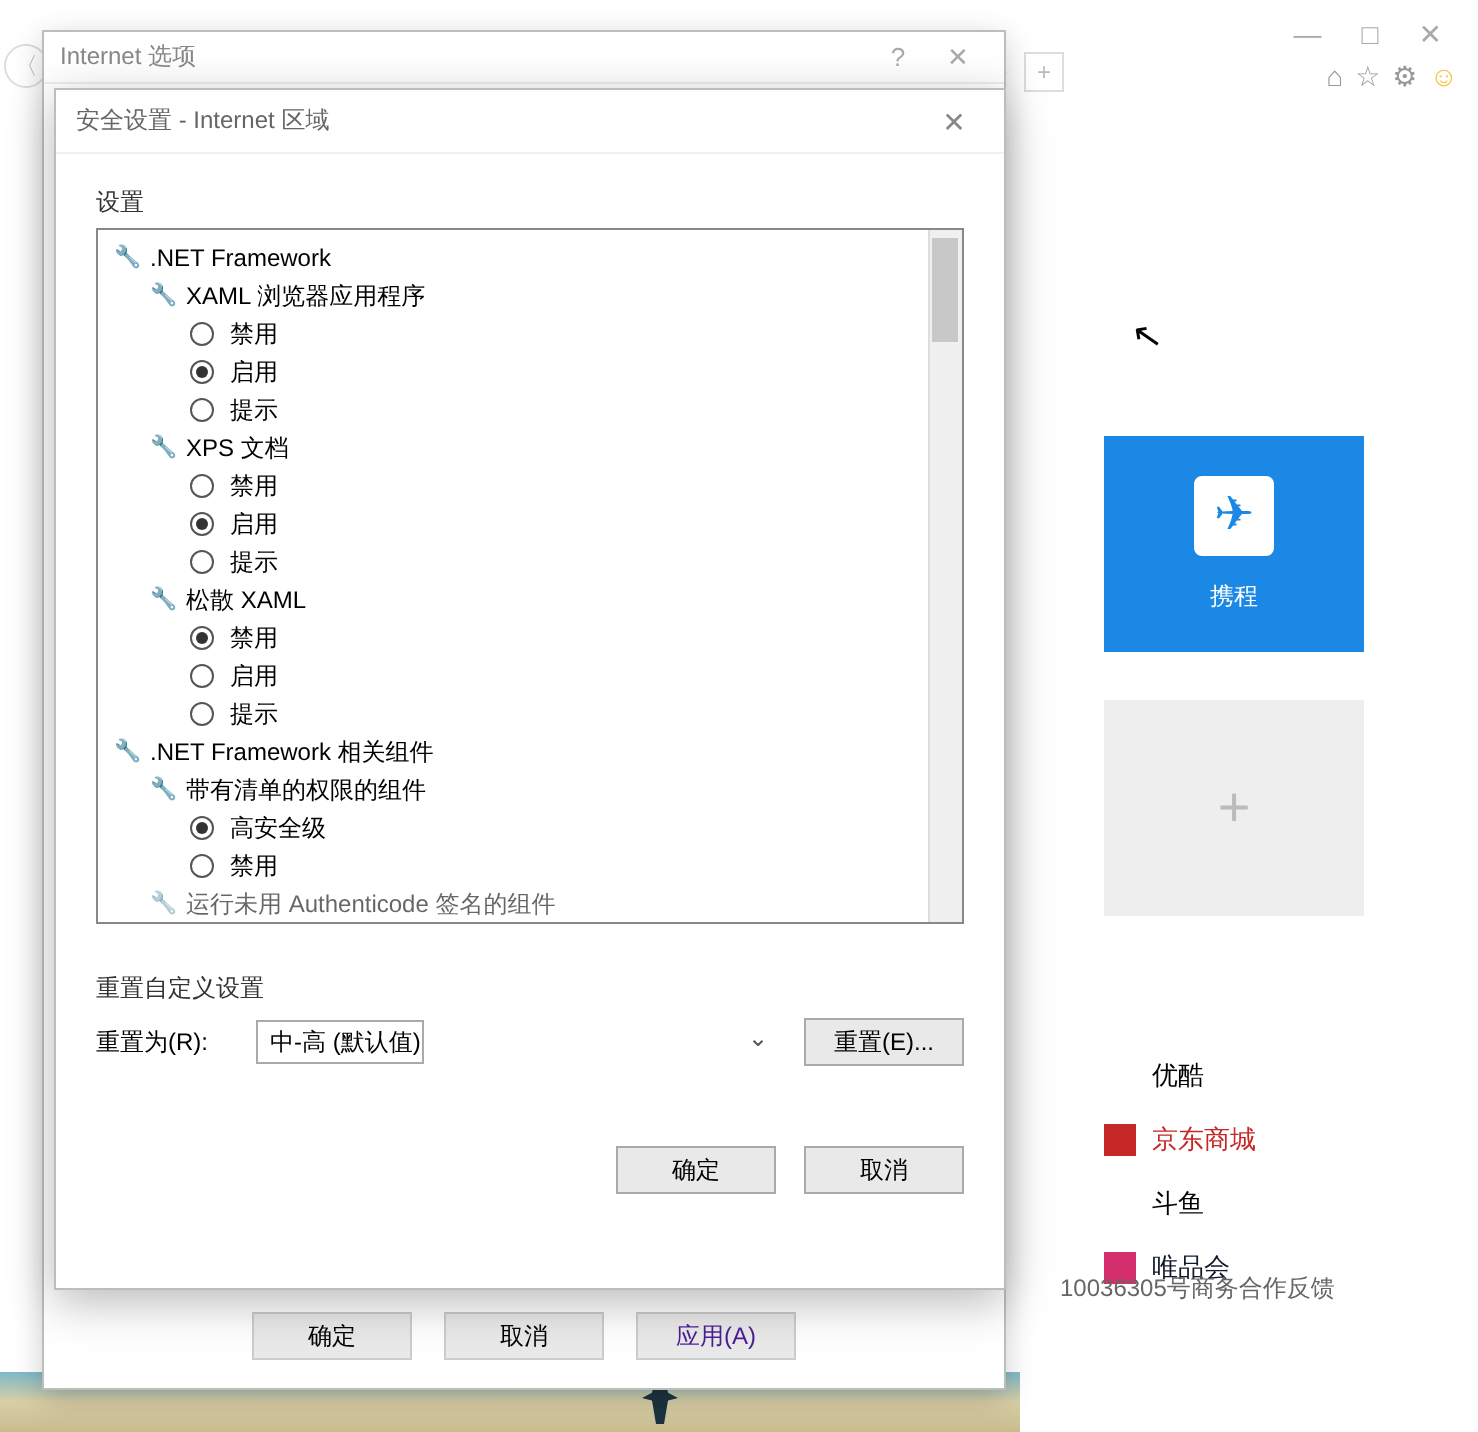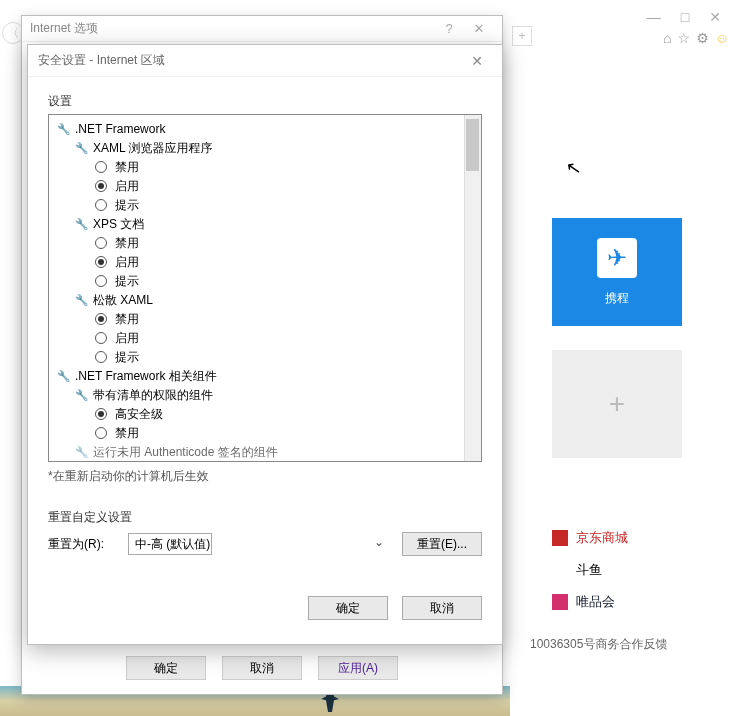--- a/index.html
+++ b/index.html
@@ -102,20 +102,24 @@
 
   <div class="cursor">↖</div>
 
   <div class="tile blue">
     <div class="ticon">✈</div>
     <div>携程</div>
   </div>
   <div class="tile add">+</div>
 
   <div class="side-links">
+    <div>
+        <span class="sq"></span>
+        <span>优酷</span>
+      </div>
     <div style="color:#c62828;">
         <span class="sq" style="background:#c62828;"></span>
         <span>京东商城</span>
       </div>
     <div>
         <span class="sq"></span>
         <span>斗鱼</span>
       </div>
     <div style="color:#0f172a;">
         <span class="sq" style="background:#d42e6c;"></span>
@@ -228,21 +232,20 @@
           </div>
         <div class="tn lv2" style="opacity:.6;">
             <span class="icon-gear">🔧</span>
             <span>运行未用 Authenticode 签名的组件</span>
           </div>
       </div>
       <div class="tree-scroll">
           <div class="tree-thumb"></div>
         </div>
     </div>
-    <div class="note"><span class="ast">*在重新启动你的计算机后生效</span></div>
 
     <div class="reset-group">
       <div class="group-label">重置自定义设置</div>
       <div class="reset-row">
         <label>重置为(R):</label>
         <div class="select-wrap">
           <select>
             <option>中-高 (默认值)</option>
           </select>
         </div>

